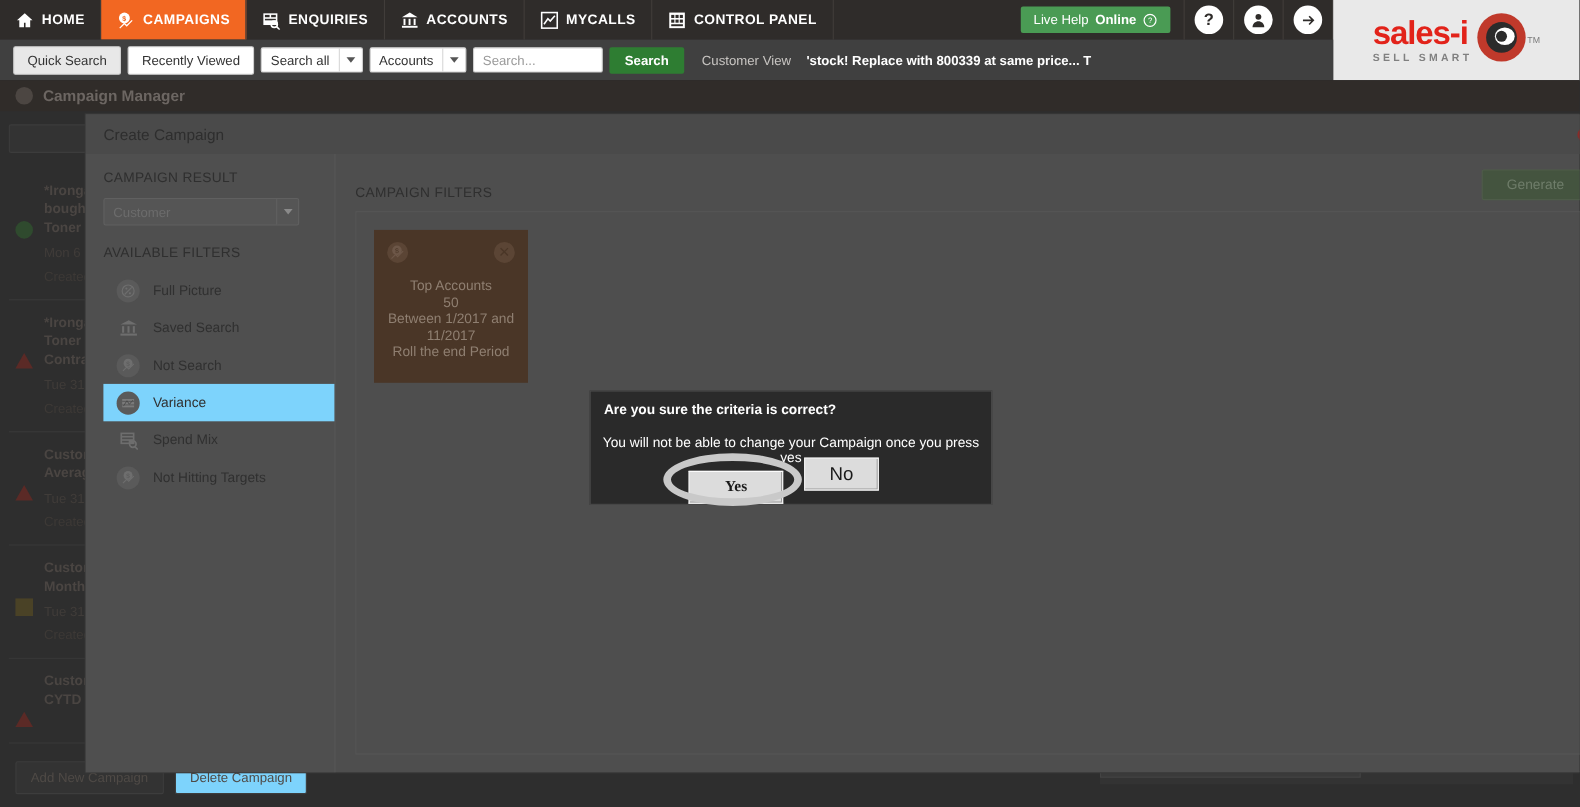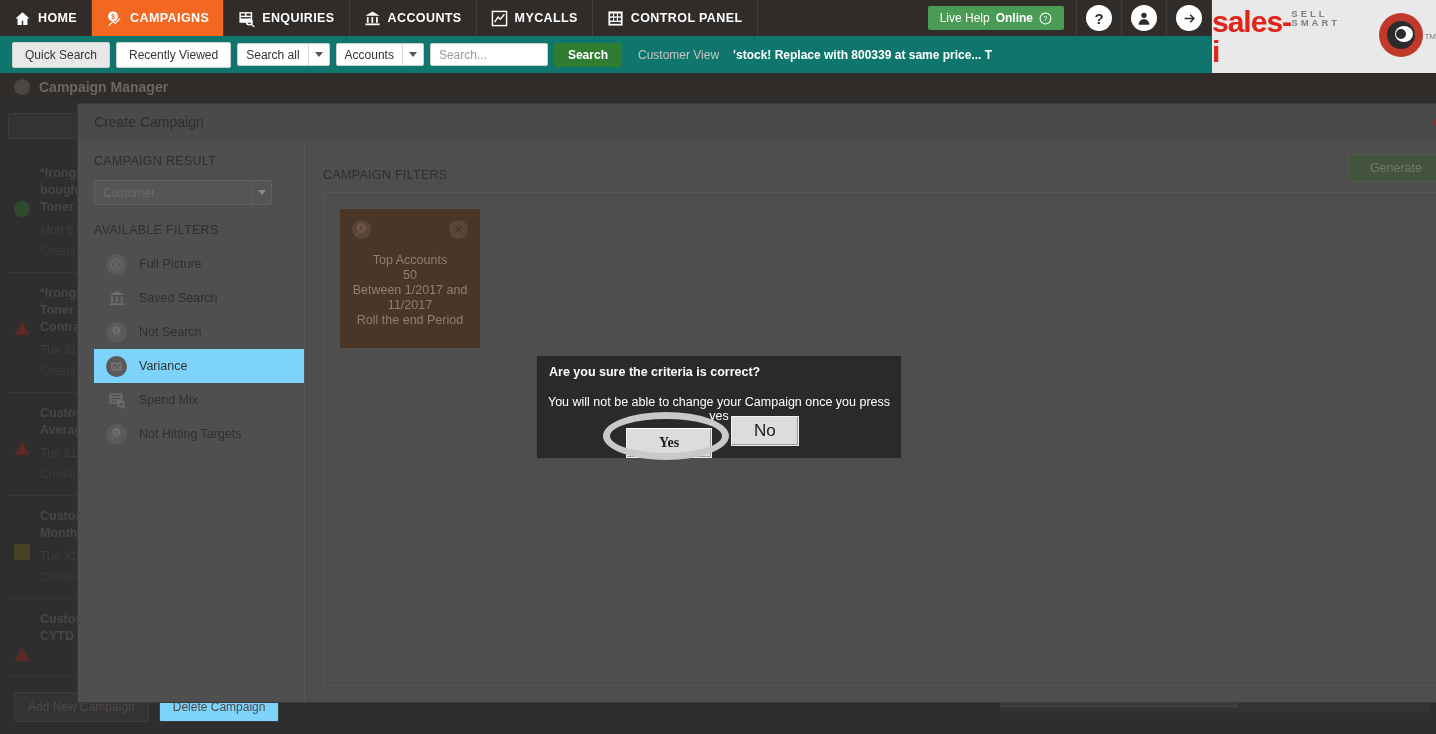--- a/index.html
+++ b/index.html
@@ -50,31 +50,31 @@
   .topbar-divider { width:1px; height:36px; background:#413d3a; }
 
   
   .logo-panel {
     position: absolute; top: 0; left: 1212px;
     width: 224px; height: 73px;
     background: #e9e9e9;
     display: flex; align-items: center; justify-content: center;
   }
   .logo-wrap { display:flex; align-items:center; }
-  .logo-text { display:flex; flex-direction:row; align-items:flex-start; line-height:1; }
+  .logo-text { display:flex; flex-direction:column; align-items:flex-start; line-height:1; }
   .logo-main { color:#e2231a; font-size:30px; font-weight:bold; letter-spacing:-1px; }
   .logo-sub { color:#808080; font-size:9.5px; letter-spacing:3px; font-weight:bold; margin-top:2px;}
   .logo-eye { margin-left:4px; position:relative; }
   .tm { font-size:8px; color:#7a7a7a; vertical-align:super; }
 
   
   .searchbar {
     position: absolute; top: 36px; left: 0;
     width: 1212px; height: 37px;
-    background: #0f766e;
+    background: #404040;
     display: flex; align-items: center; padding-left: 12px; gap: 6px;
   }
   .btn-light {
     background: #e8e8e8; color: #333;
     border: 1px solid #cfcfcf; border-radius: 2px;
     font-size: 12px; padding: 5px 12px; cursor: pointer;
     font-family: "Liberation Sans", sans-serif;
   }
   .btn-white { background: #fff; color:#333; }
   .select-box {

